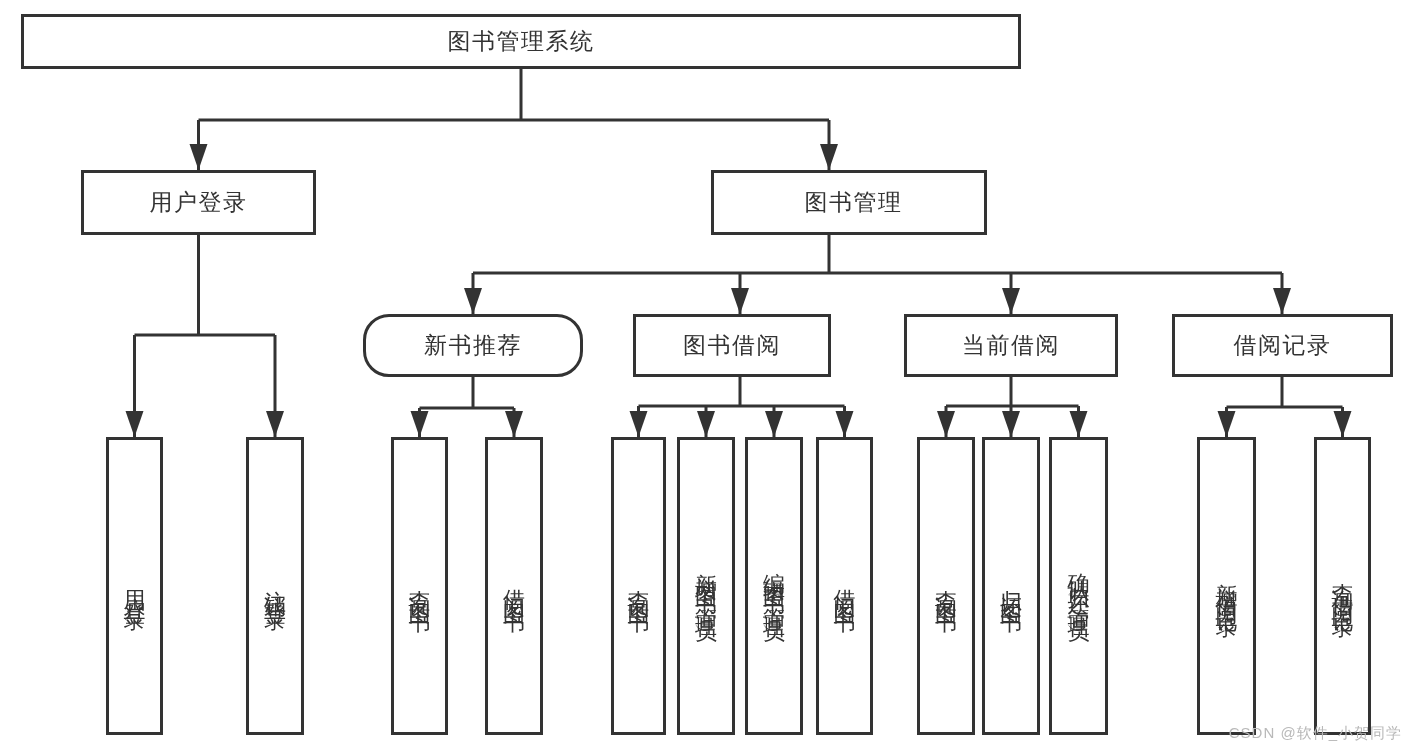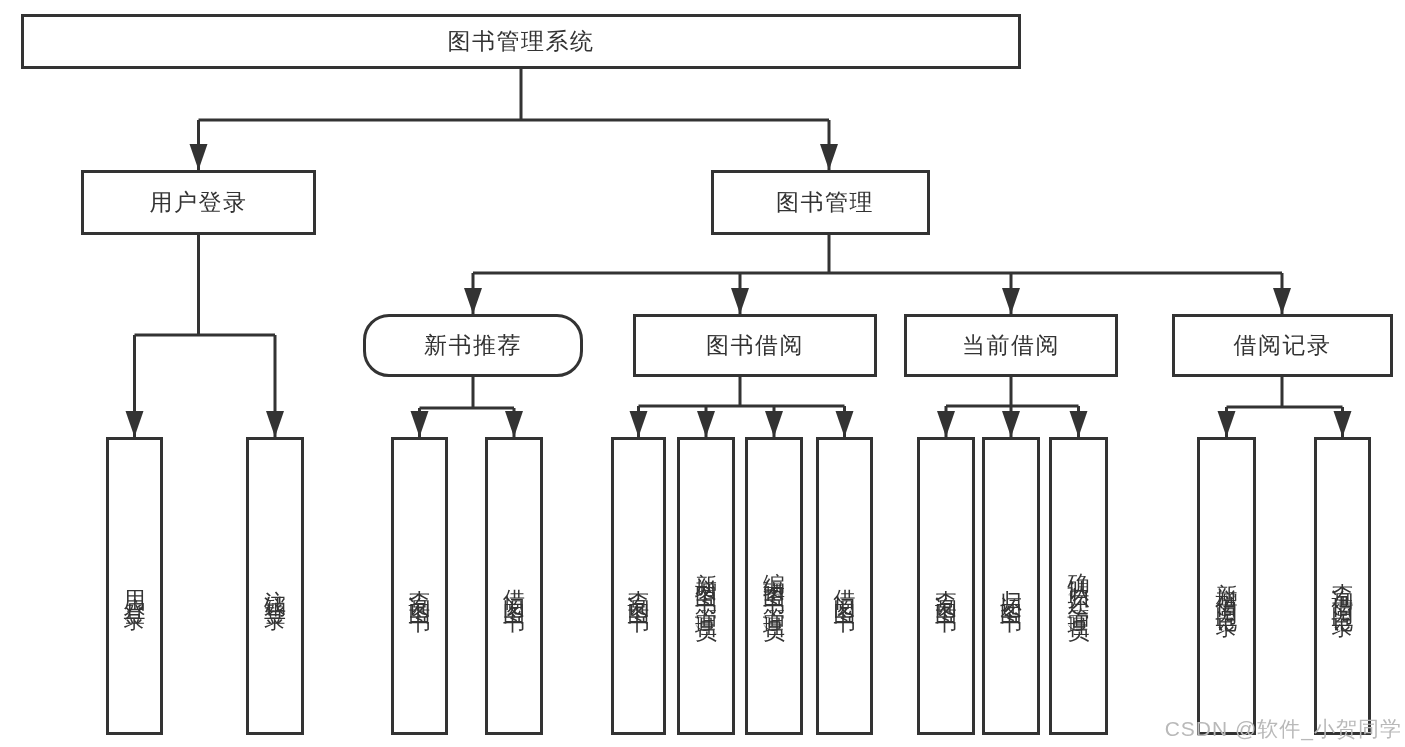--- a/index.html
+++ b/index.html
@@ -23,42 +23,42 @@
   .h-box span{font-size:23px;letter-spacing:1.5px;white-space:nowrap;}
   .leaf span{
     writing-mode:vertical-rl;
     font-size:22px;
     letter-spacing:7px;
     line-height:1;
     white-space:nowrap;
   }
   .root{left:21px;top:14px;width:1000px;height:55px;}
   .n-user-login{left:81px;top:170px;width:235px;height:65px;}
-  .n-book-management{left:711px;top:170px;width:219px;height:65px;padding-left:9px;}
+  .n-book-management{left:711px;top:170px;width:276px;height:65px;padding-left:9px;}
   .n-new-book{left:363px;top:314px;width:220px;height:63px;border-radius:26px;}
-  .n-book-borrow{left:633px;top:314px;width:244px;height:63px;}
+  .n-book-borrow{left:633px;top:314px;width:198px;height:63px;}
   .n-current-borrow{left:904px;top:314px;width:214px;height:63px;}
   .n-borrow-records{left:1172px;top:314px;width:221px;height:63px;}
   .leaf{top:437px;height:298px;}
   .l1{left:106px;width:57px;}
   .l2{left:246px;width:58px;}
   .l3{left:391px;width:57px;}
   .l4{left:485px;width:58px;}
   .l5{left:611px;width:55px;}
   .l6{left:677px;width:58px;}
   .l7{left:745px;width:58px;}
   .l8{left:816px;width:57px;}
   .l9{left:917px;width:58px;}
   .l10{left:982px;width:58px;}
   .l11{left:1049px;width:59px;}
   .l12{left:1197px;width:59px;}
   .l13{left:1314px;width:57px;}
   .watermark{
     position:absolute;right:3px;bottom:4px;
-    font-size:21px;letter-spacing:1px;
+    font-size:15px;letter-spacing:1px;
     color:var(--watermark,#b9b9b9);
     z-index:5;white-space:nowrap;
   }
 </style>
 </head>
 <body>
 
 <div class="canvas">
 
   <svg class="conn" width="1405" height="747" viewBox="0 0 1405 747">

